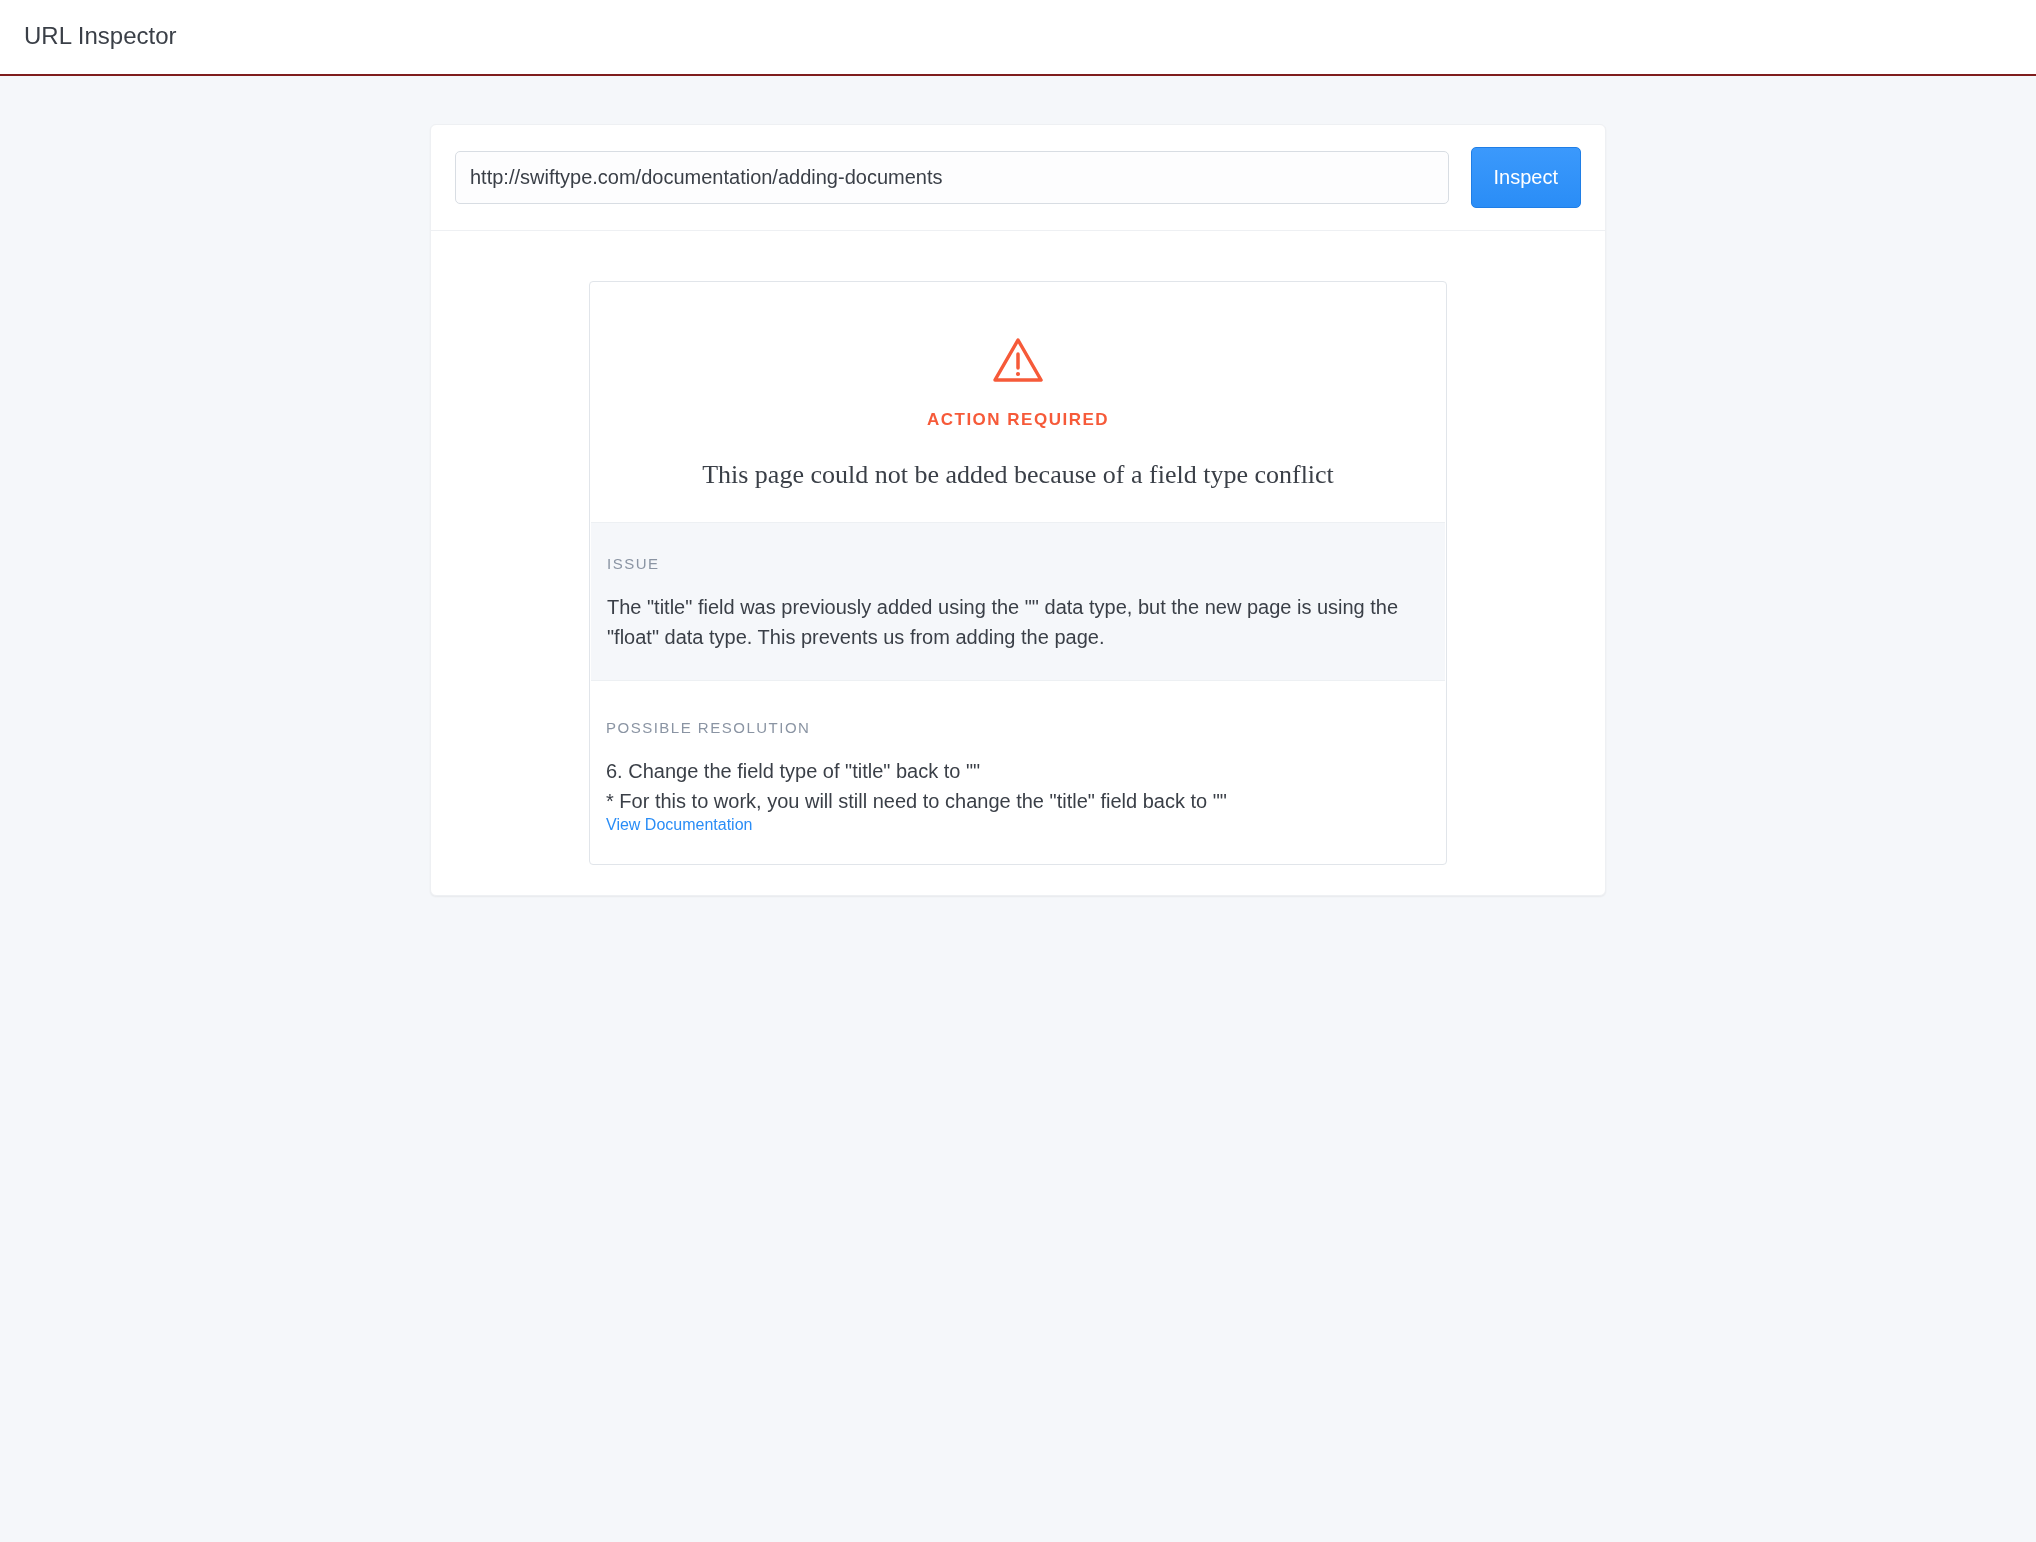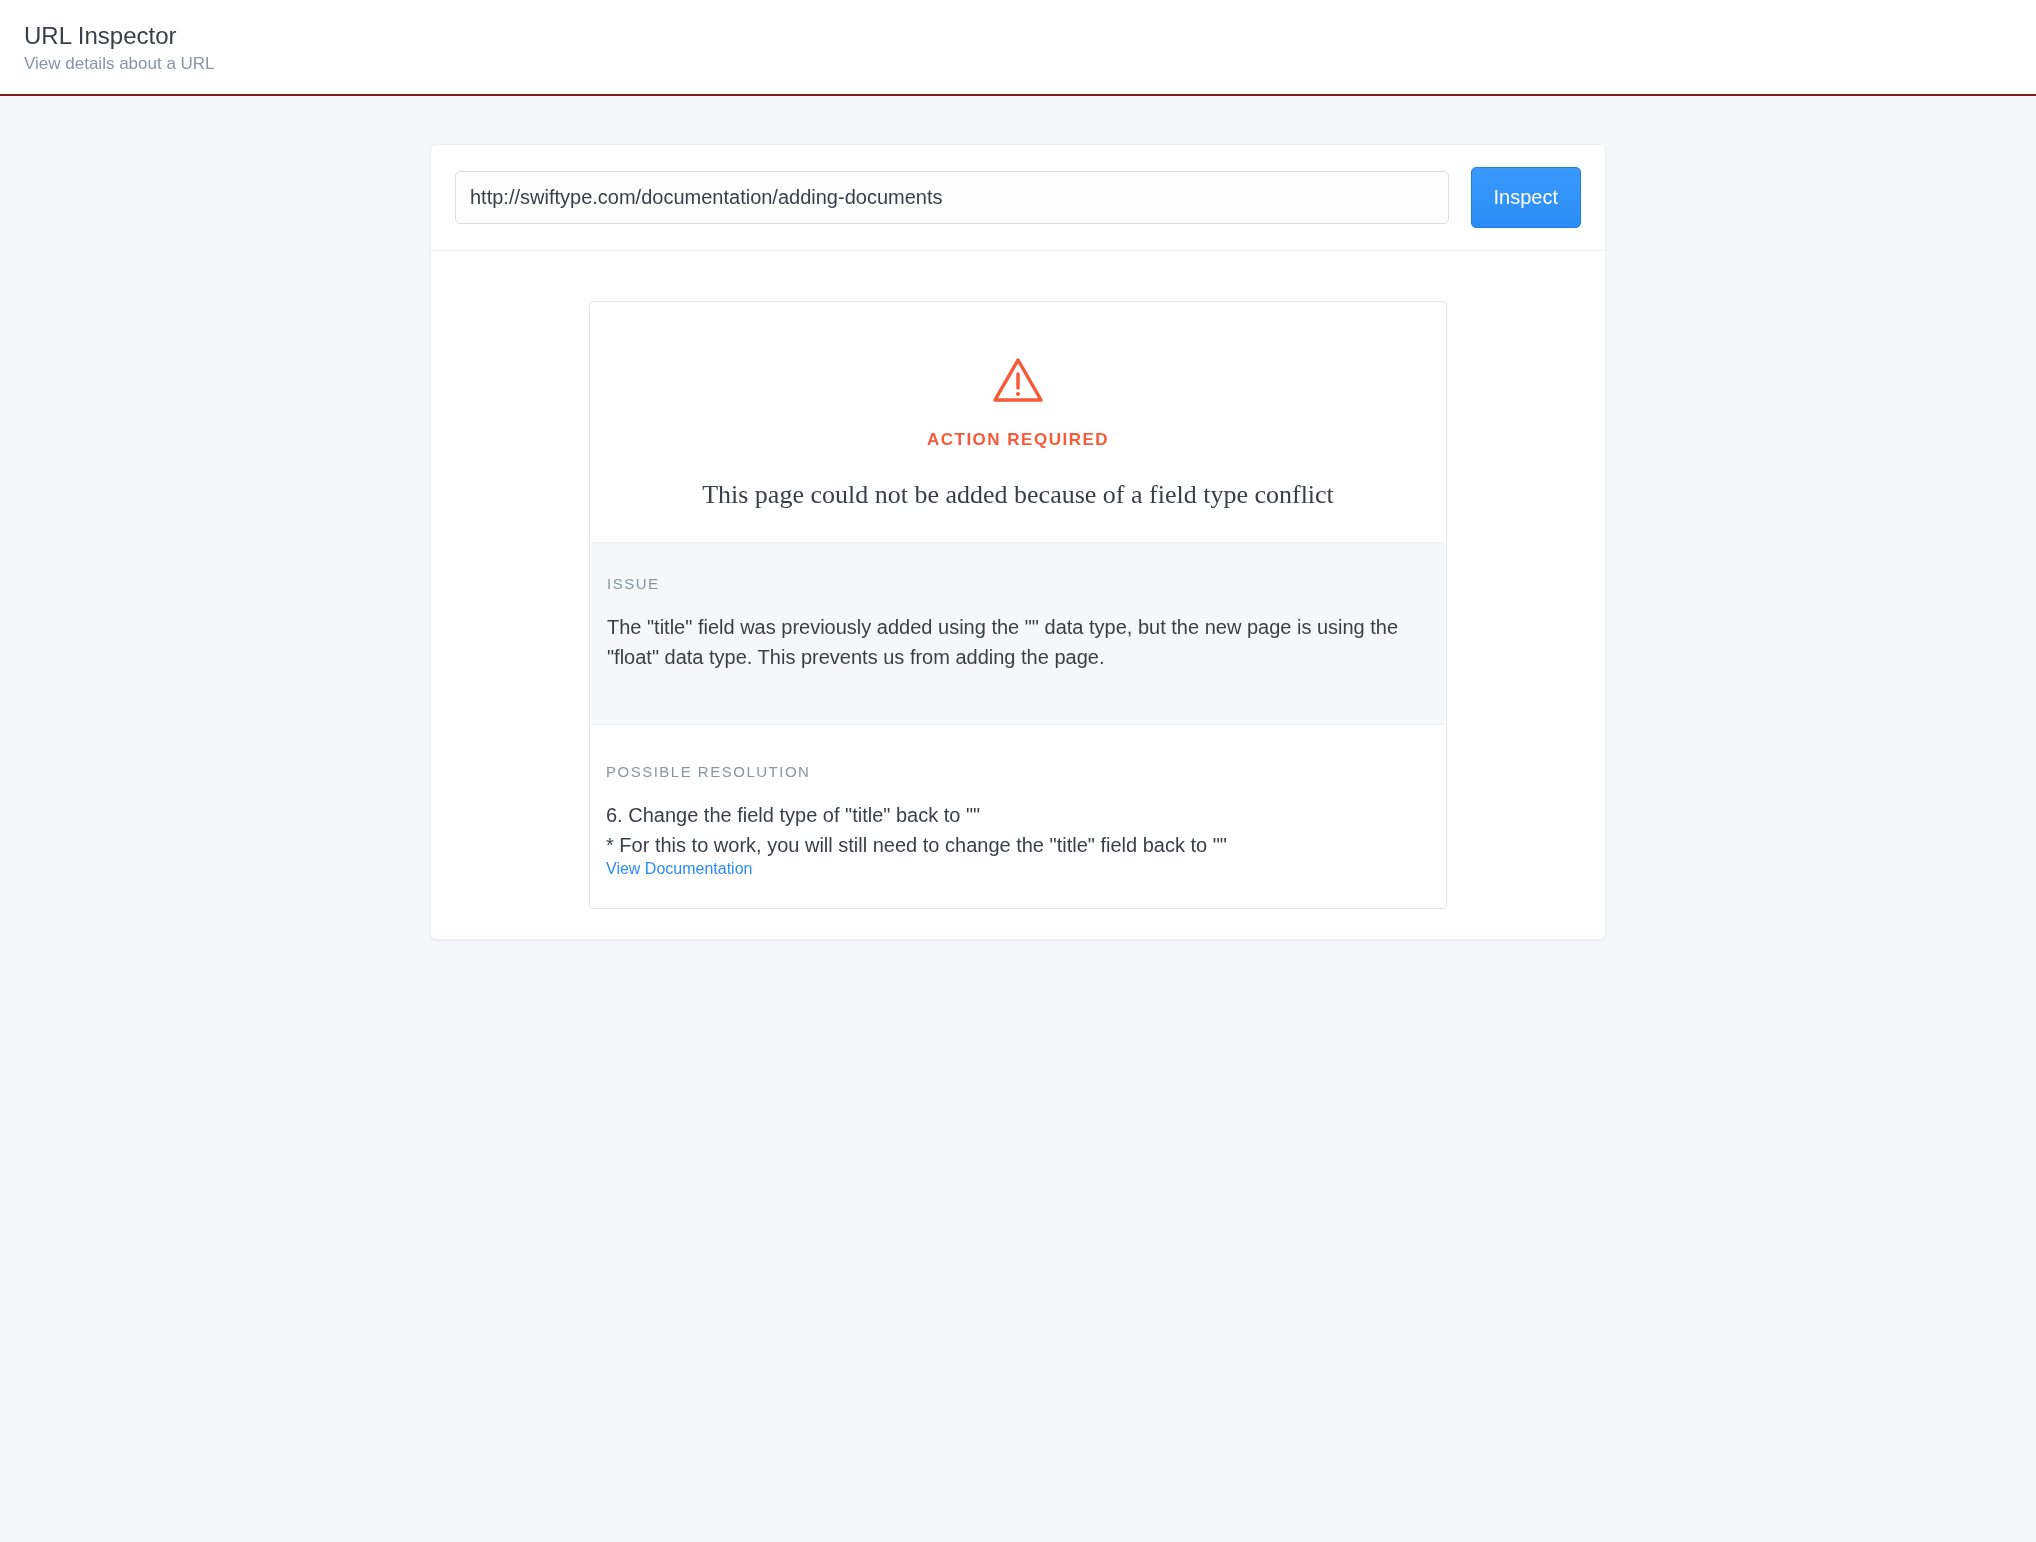--- a/index.html
+++ b/index.html
@@ -17,35 +17,34 @@
     .url-input { flex: 1; height: 53px; border: 1px solid #d8dde3; border-radius: 5px; padding: 0 14px; font-size: 20px; color: #3a3f47; background: #fdfdfe; font-family: inherit; }
     .btn-inspect { height: 61px; padding: 0 22px; font-size: 20px; font-weight: 400; color: #fff; border: 1px solid #1f7ee6; border-radius: 5px; background: linear-gradient(#3b99fc,#2a8df6); cursor: pointer; }
 
     .result-panel { margin: 50px auto 30px; max-width: 858px; border: 1px solid #e1e5ea; border-radius: 4px; }
 
     .result-top { padding: 56px 20px 32px; text-align: center; }
     .warn-icon { display: inline-block; margin-bottom: 12px; }
     .action-required { font-size: 17px; letter-spacing: 1.5px; color: #f65a39; font-weight: 600; margin-top: 12px; }
     .result-top h2 { font-size: 26px; font-weight: 400; color: #3a3f47; margin-top: 30px; padding: 0 36px; font-family: Liberation Serif, serif; }
 
-    .issue-box { background: #f5f7fa; padding: 32px 16px 52px; margin: 0 1px; border-top: 1px solid #edf0f3; border-bottom: 1px solid #edf0f3; }
+    .issue-box { background: #f5f7fa; padding: 32px 16px 28px; margin: 0 1px; border-top: 1px solid #edf0f3; border-bottom: 1px solid #edf0f3; }
     .section-label { font-size: 15px; letter-spacing: 1.5px; color: #8a94a3; font-weight: 500; margin-bottom: 20px; }
     .issue-text { font-size: 20px; color: #3a3f47; line-height: 1.5; }
 
     .resolution-box { padding: 38px 16px 30px; }
     .res-line { font-size: 20px; color: #3a3f47; line-height: 1.5; }
     .res-gap { margin-top: 20px; }
     .doc-link { display: inline-block; font-size: 16px; color: #2a8df6; cursor: pointer; }
   </style>
 </head>
 <body>
 
 <div class="header">
   <h1>URL Inspector</h1>
-  <div class="subtitle">View details about a URL</div>
 </div>
 
 <div class="content">
   <div class="card">
 
     <div class="inspect-row">
       <input class="url-input" type="text" value="http://swiftype.com/documentation/adding-documents" style="">
       <button class="btn-inspect">Inspect</button>
     </div>
 

